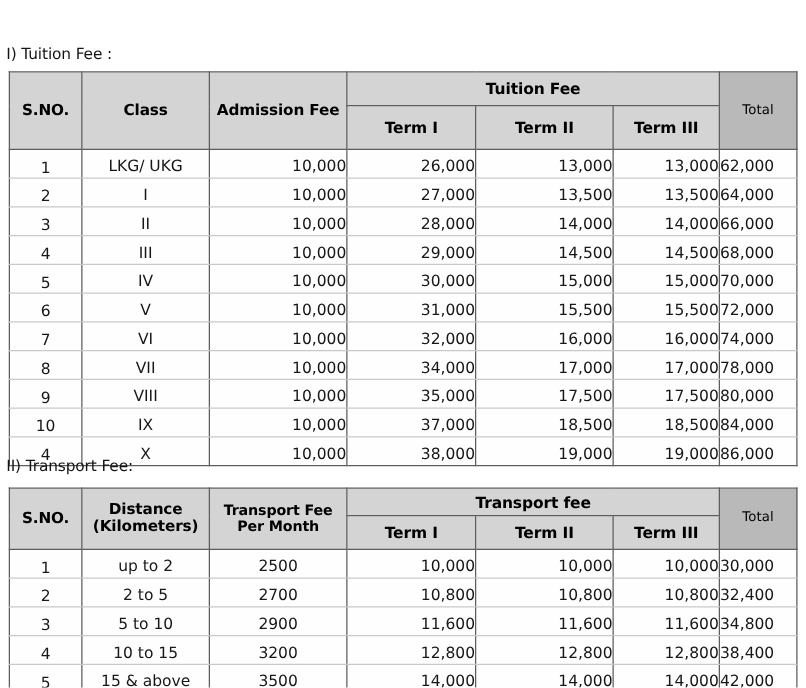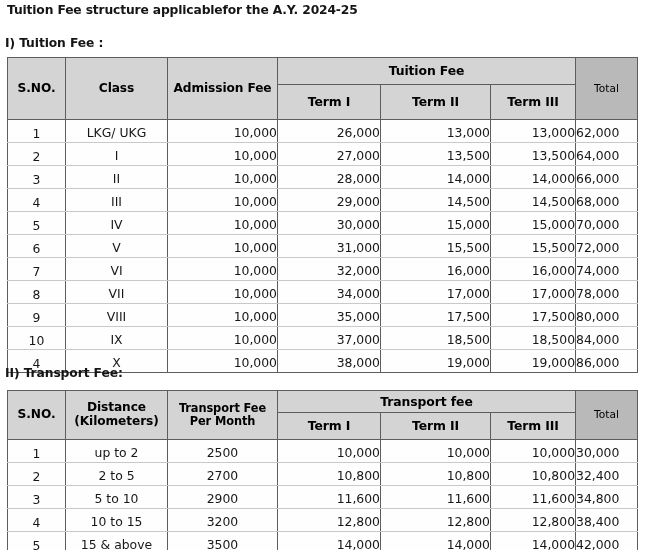--- a/index.html
+++ b/index.html
@@ -31,21 +31,21 @@
     left: 7px;
     top: 3px;
     font-size: 12.3px;
     font-weight: bold;
     letter-spacing: -0.15px;
     color: #151515;
     white-space: nowrap;
   }
   .section-heading {
     font-size: 12.3px;
-    font-weight: bold;
+    font-weight: normal;
     color: #151515;
     letter-spacing: -0.1px;
     white-space: nowrap;
   }
   #heading-1 {
     position: absolute;
     left: 5px;
     top: 36px;
   }
   #heading-2 {
@@ -139,21 +139,20 @@
   
   .fee-table {
     border: 1px solid #4a4a4a;
   }
 </style>
 </head>
 <body>
 
 <div class="page">
 
-  <div class="doc-title">Tuition Fee structure applicablefor the A.Y. 2024-25</div>
 
   <div class="section-heading" id="heading-1">I) Tuition Fee :</div>
 
   <table class="fee-table" id="table-tuition">
     <colgroup>
       <col style="width:58px">
       <col style="width:102px">
       <col style="width:110px">
       <col style="width:103px">
       <col style="width:110px">

